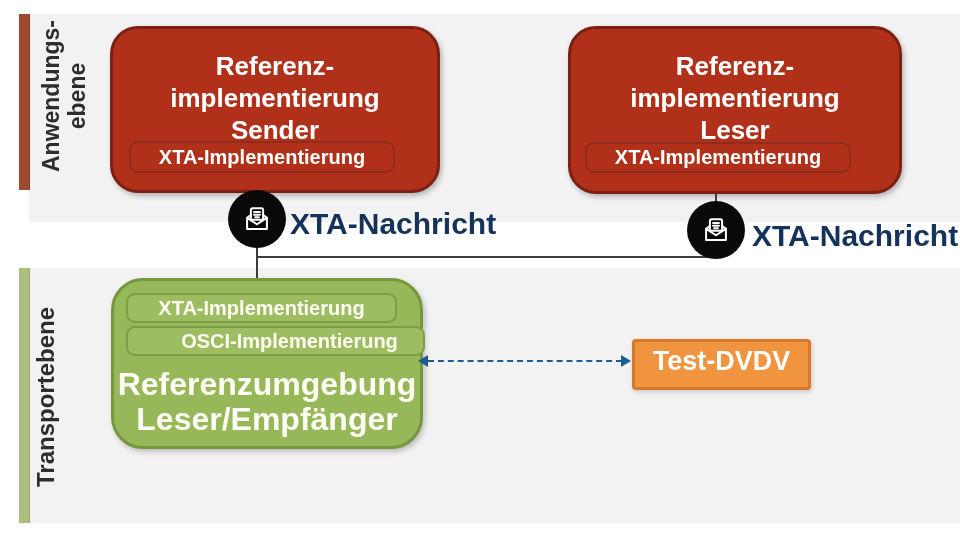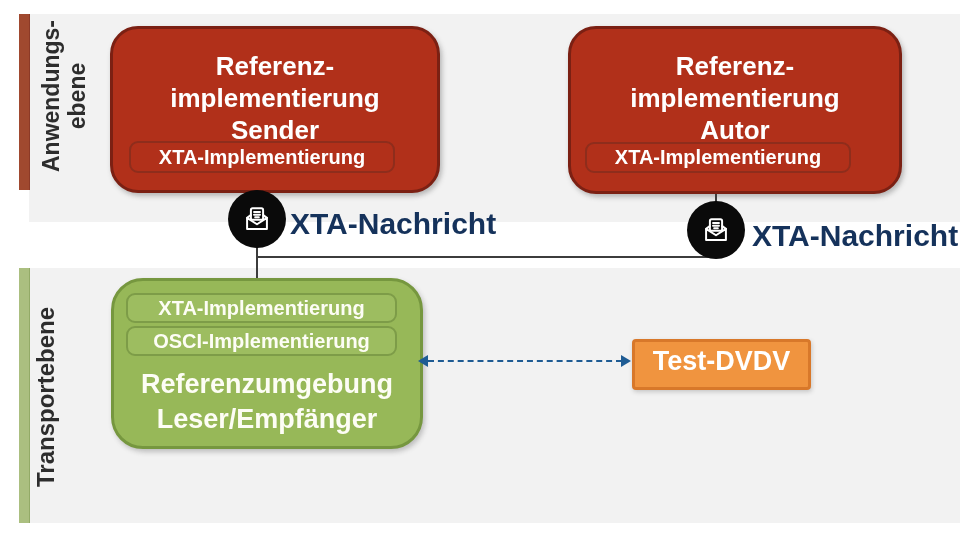--- a/index.html
+++ b/index.html
@@ -67,23 +67,23 @@
     position:absolute;left:111px;top:278px;width:306px;height:165px;
     background:var(--green_fill,#97b858);border:3px solid var(--green_border,#76973f);
     border-radius:32px;box-shadow:2px 3px 5px rgba(70,70,70,.3);color:#fff;
   }
   .sub-green{
     position:absolute;left:12px;width:267px;height:26px;line-height:26px;
     background:var(--green_sub_fill,#9dbd60);border:2px solid var(--green_sub_border,#7d9c48);
     border-radius:9px;text-align:center;font-size:20px;font-weight:bold;color:#fdfdf5;
   }
   .sub-green-xta{top:12px;}
-  .sub-green-osci{top:45px;}
+  .sub-green-osci{top:45px;padding-left:28px;}
   .node-green .title{position:absolute;left:0;right:0;top:86px;text-align:center;
-    font-size:27px;line-height:35px;font-weight:bold;color:#fdfdf5;}
+    font-size:32px;line-height:35px;font-weight:bold;color:#fdfdf5;}
 
   
   .dash-line{position:absolute;left:428px;top:360px;width:194px;height:0;
     border-top:2px dashed var(--dash_blue,#1f5c94);}
   .dash-head-left{left:418px;top:355px;border-top:6px solid transparent;border-bottom:6px solid transparent;border-right:10px solid var(--dash_blue,#1f5c94);}
   .dash-head-right{left:621px;top:355px;border-top:6px solid transparent;border-bottom:6px solid transparent;border-left:10px solid var(--dash_blue,#1f5c94);}
 
   
   .node-orange{
     position:absolute;left:632px;top:339px;width:173px;height:45px;
@@ -123,21 +123,21 @@
       <div>implementierung</div>
       <div>Sender</div>
     </div>
     <div class="sub-red sub-author">XTA-Implementierung</div>
   </div>
 
   <div class="node-red node-reader">
     <div class="title">
       <div>Referenz-</div>
       <div>implementierung</div>
-      <div>Autor</div>
+      <div>Leser</div>
     </div>
     <div class="sub-red sub-reader">XTA-Implementierung</div>
   </div>
 
   <div class="msg-circle msg-circle-left">
     <svg viewBox="0 0 24 24" width="34" height="34" aria-hidden="true">
       <g fill="none" stroke="#ffffff" stroke-width="1.4" stroke-linejoin="round" stroke-linecap="round">
         <path d="M5,11.2 L7.6,9.3"></path>
           <path d="M19,11.2 L16.4,9.3"></path>
         <rect x="7.7" y="4.4" width="8.6" height="8.2" rx="1.2"></rect>

